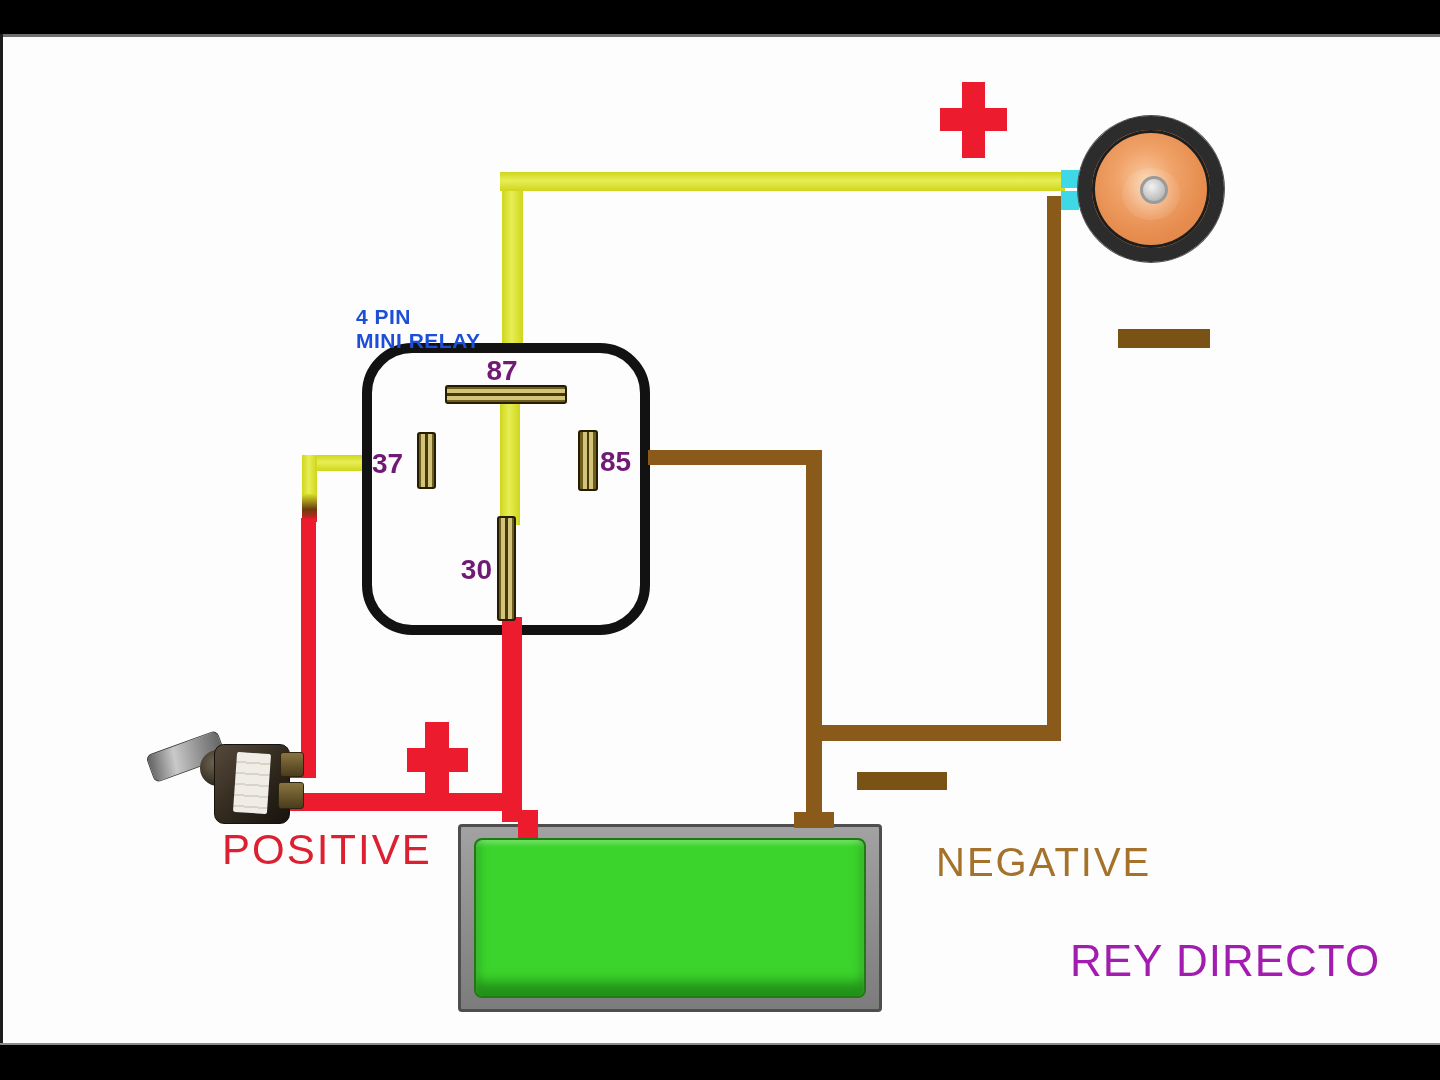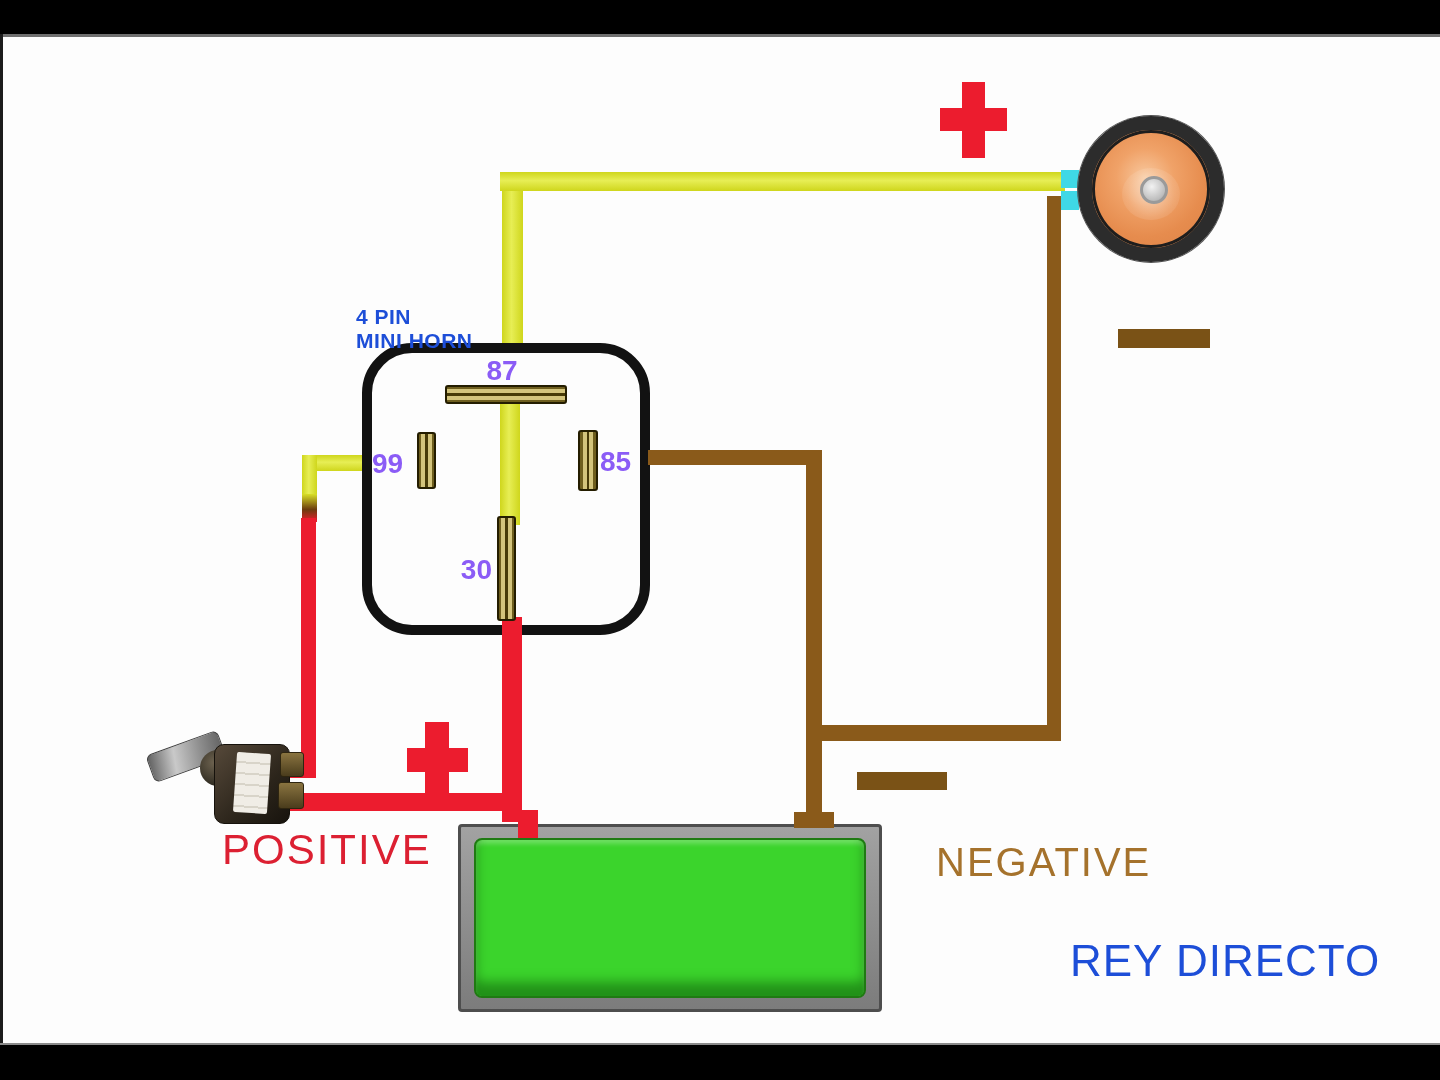--- a/index.html
+++ b/index.html
@@ -54,21 +54,21 @@
   
   .relay-body{left:362px;top:343px;width:268px;height:272px;border:10px solid #121212;border-radius:50px;z-index:4;background:transparent;}
   .relay-caption{left:356px;top:266px;width:220px;font-size:21px;font-weight:bold;color:#1d4ed8;line-height:24px;letter-spacing:0.5px;z-index:6;margin-top:39px;}
   .pin{z-index:6;border:2px solid #241d00;border-radius:3px;}
   .pin-h{background:linear-gradient(180deg,#6e5e1e 0 16%,#d3c47c 16% 42%,#473a07 42% 58%,#d3c47c 58% 84%,#6e5e1e 84% 100%);}
   .pin-v{background:linear-gradient(90deg,#6e5e1e 0 16%,#d3c47c 16% 42%,#473a07 42% 58%,#d3c47c 58% 84%,#6e5e1e 84% 100%);}
   .pin-87{left:445px;top:385px;width:118px;height:15px;}
   .pin-86{left:417px;top:432px;width:15px;height:53px;}
   .pin-85{left:578px;top:430px;width:16px;height:57px;}
   .pin-30{left:497px;top:516px;width:15px;height:101px;}
-  .pin-label{font-size:28px;font-weight:bold;color:#8b5cf6;z-index:6;}
+  .pin-label{font-size:28px;font-weight:bold;color:#701a75;z-index:6;}
   .lbl-87{left:478px;top:355px;width:48px;text-align:center;}
   .lbl-86{left:372px;top:448px;width:40px;}
   .lbl-85{left:600px;top:446px;width:40px;}
   .lbl-30{left:452px;top:554px;width:40px;text-align:right;}
 
   
   .horn-circle{
     left:1078px;top:116px;width:146px;height:146px;border-radius:50%;
     border:14px solid #2c2c2c;box-sizing:border-box;z-index:6;
     background:radial-gradient(circle at 45% 40%, #f8c89e 0%, #f0a268 30%, #e68c4e 62%, #db8044 100%);
@@ -103,21 +103,21 @@
     background:linear-gradient(180deg,#a2a2a2,#7c7c7c);border:3px solid #4e4e4e;border-radius:4px;z-index:3;}
   .battery-inner{left:474px;top:838px;width:392px;height:160px;box-sizing:border-box;
     background:#3bd42c;border:2px solid #1f7a12;border-radius:8px;z-index:4;
     box-shadow:inset 0 -14px 12px rgba(10,80,5,0.5), inset 0 4px 4px rgba(255,255,255,0.25);}
 
   
   .txt{white-space:nowrap;z-index:8;}
   .txt-horn{left:1260px;top:160px;font-size:47px;color:#2a6fd8;letter-spacing:2px;}
   .txt-positive{left:222px;top:826px;font-size:42px;color:#dc2032;letter-spacing:2px;}
   .txt-negative{left:936px;top:840px;font-size:40px;color:#a5722c;letter-spacing:2px;}
-  .txt-watermark{left:1070px;top:936px;font-size:44px;color:#1d4ed8;letter-spacing:1px;}
+  .txt-watermark{left:1070px;top:936px;font-size:44px;color:#a21caf;letter-spacing:1px;}
 </style>
 </head>
 <body>
 
 <div class="stage">
 
   <div class="abs top-bar"></div>
   <div class="abs bottom-bar"></div>
   <div class="abs left-edge"></div>
 
@@ -144,29 +144,29 @@
     </div>
   <div class="abs plus plus-switch">
       <div class="pv"></div>
       <div class="ph"></div>
     </div>
   <div class="abs brown-dark minus-horn"></div>
   <div class="abs brown-dark minus-battery"></div>
 
   <div class="abs relay-caption">
     <div>4 PIN</div>
-    <div>MINI HORN</div>
+    <div>MINI RELAY</div>
   </div>
   <div class="abs relay-body"></div>
   <div class="abs pin pin-h pin-87"></div>
   <div class="abs pin pin-v pin-86"></div>
   <div class="abs pin pin-v pin-85"></div>
   <div class="abs pin pin-v pin-30"></div>
   <div class="abs pin-label lbl-87">87</div>
-  <div class="abs pin-label lbl-86">99</div>
+  <div class="abs pin-label lbl-86">37</div>
   <div class="abs pin-label lbl-85">85</div>
   <div class="abs pin-label lbl-30">30</div>
 
   <div class="abs cyan-sq cyan-1"></div>
   <div class="abs cyan-sq cyan-2"></div>
   <div class="abs horn-circle">
     <div class="abs horn-swirl"></div>
     <div class="abs horn-cap"></div>
   </div>
 

